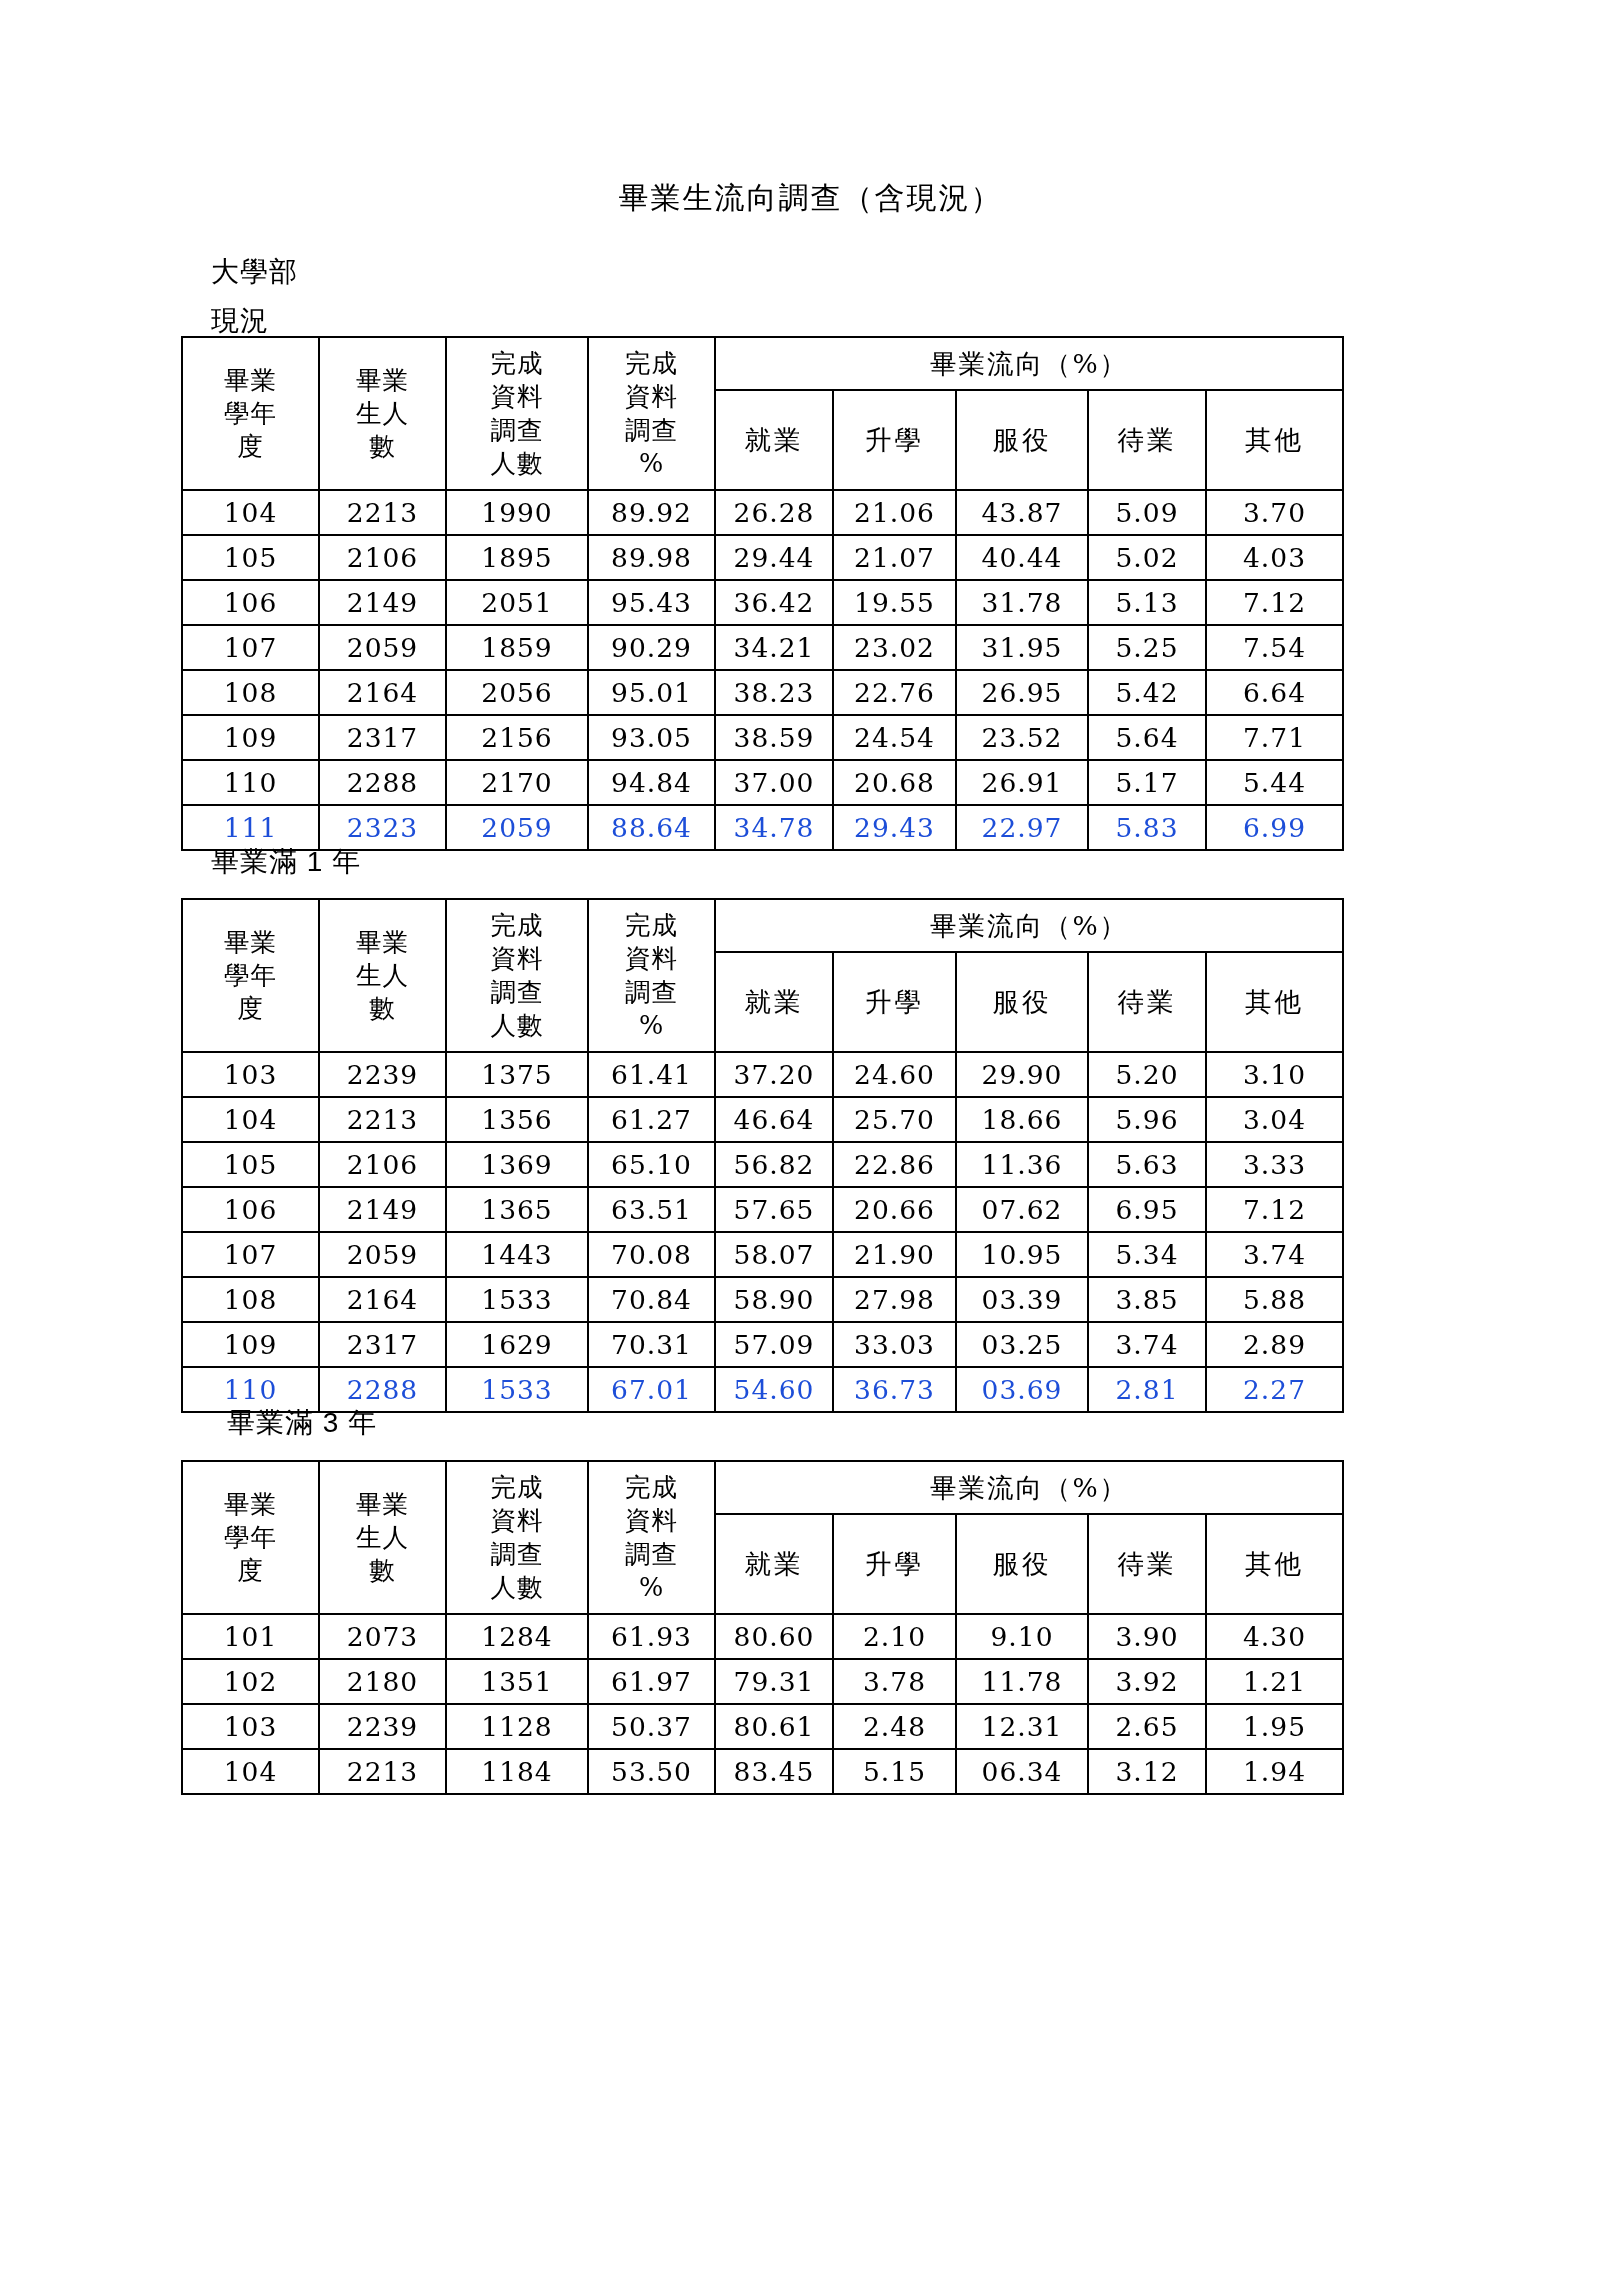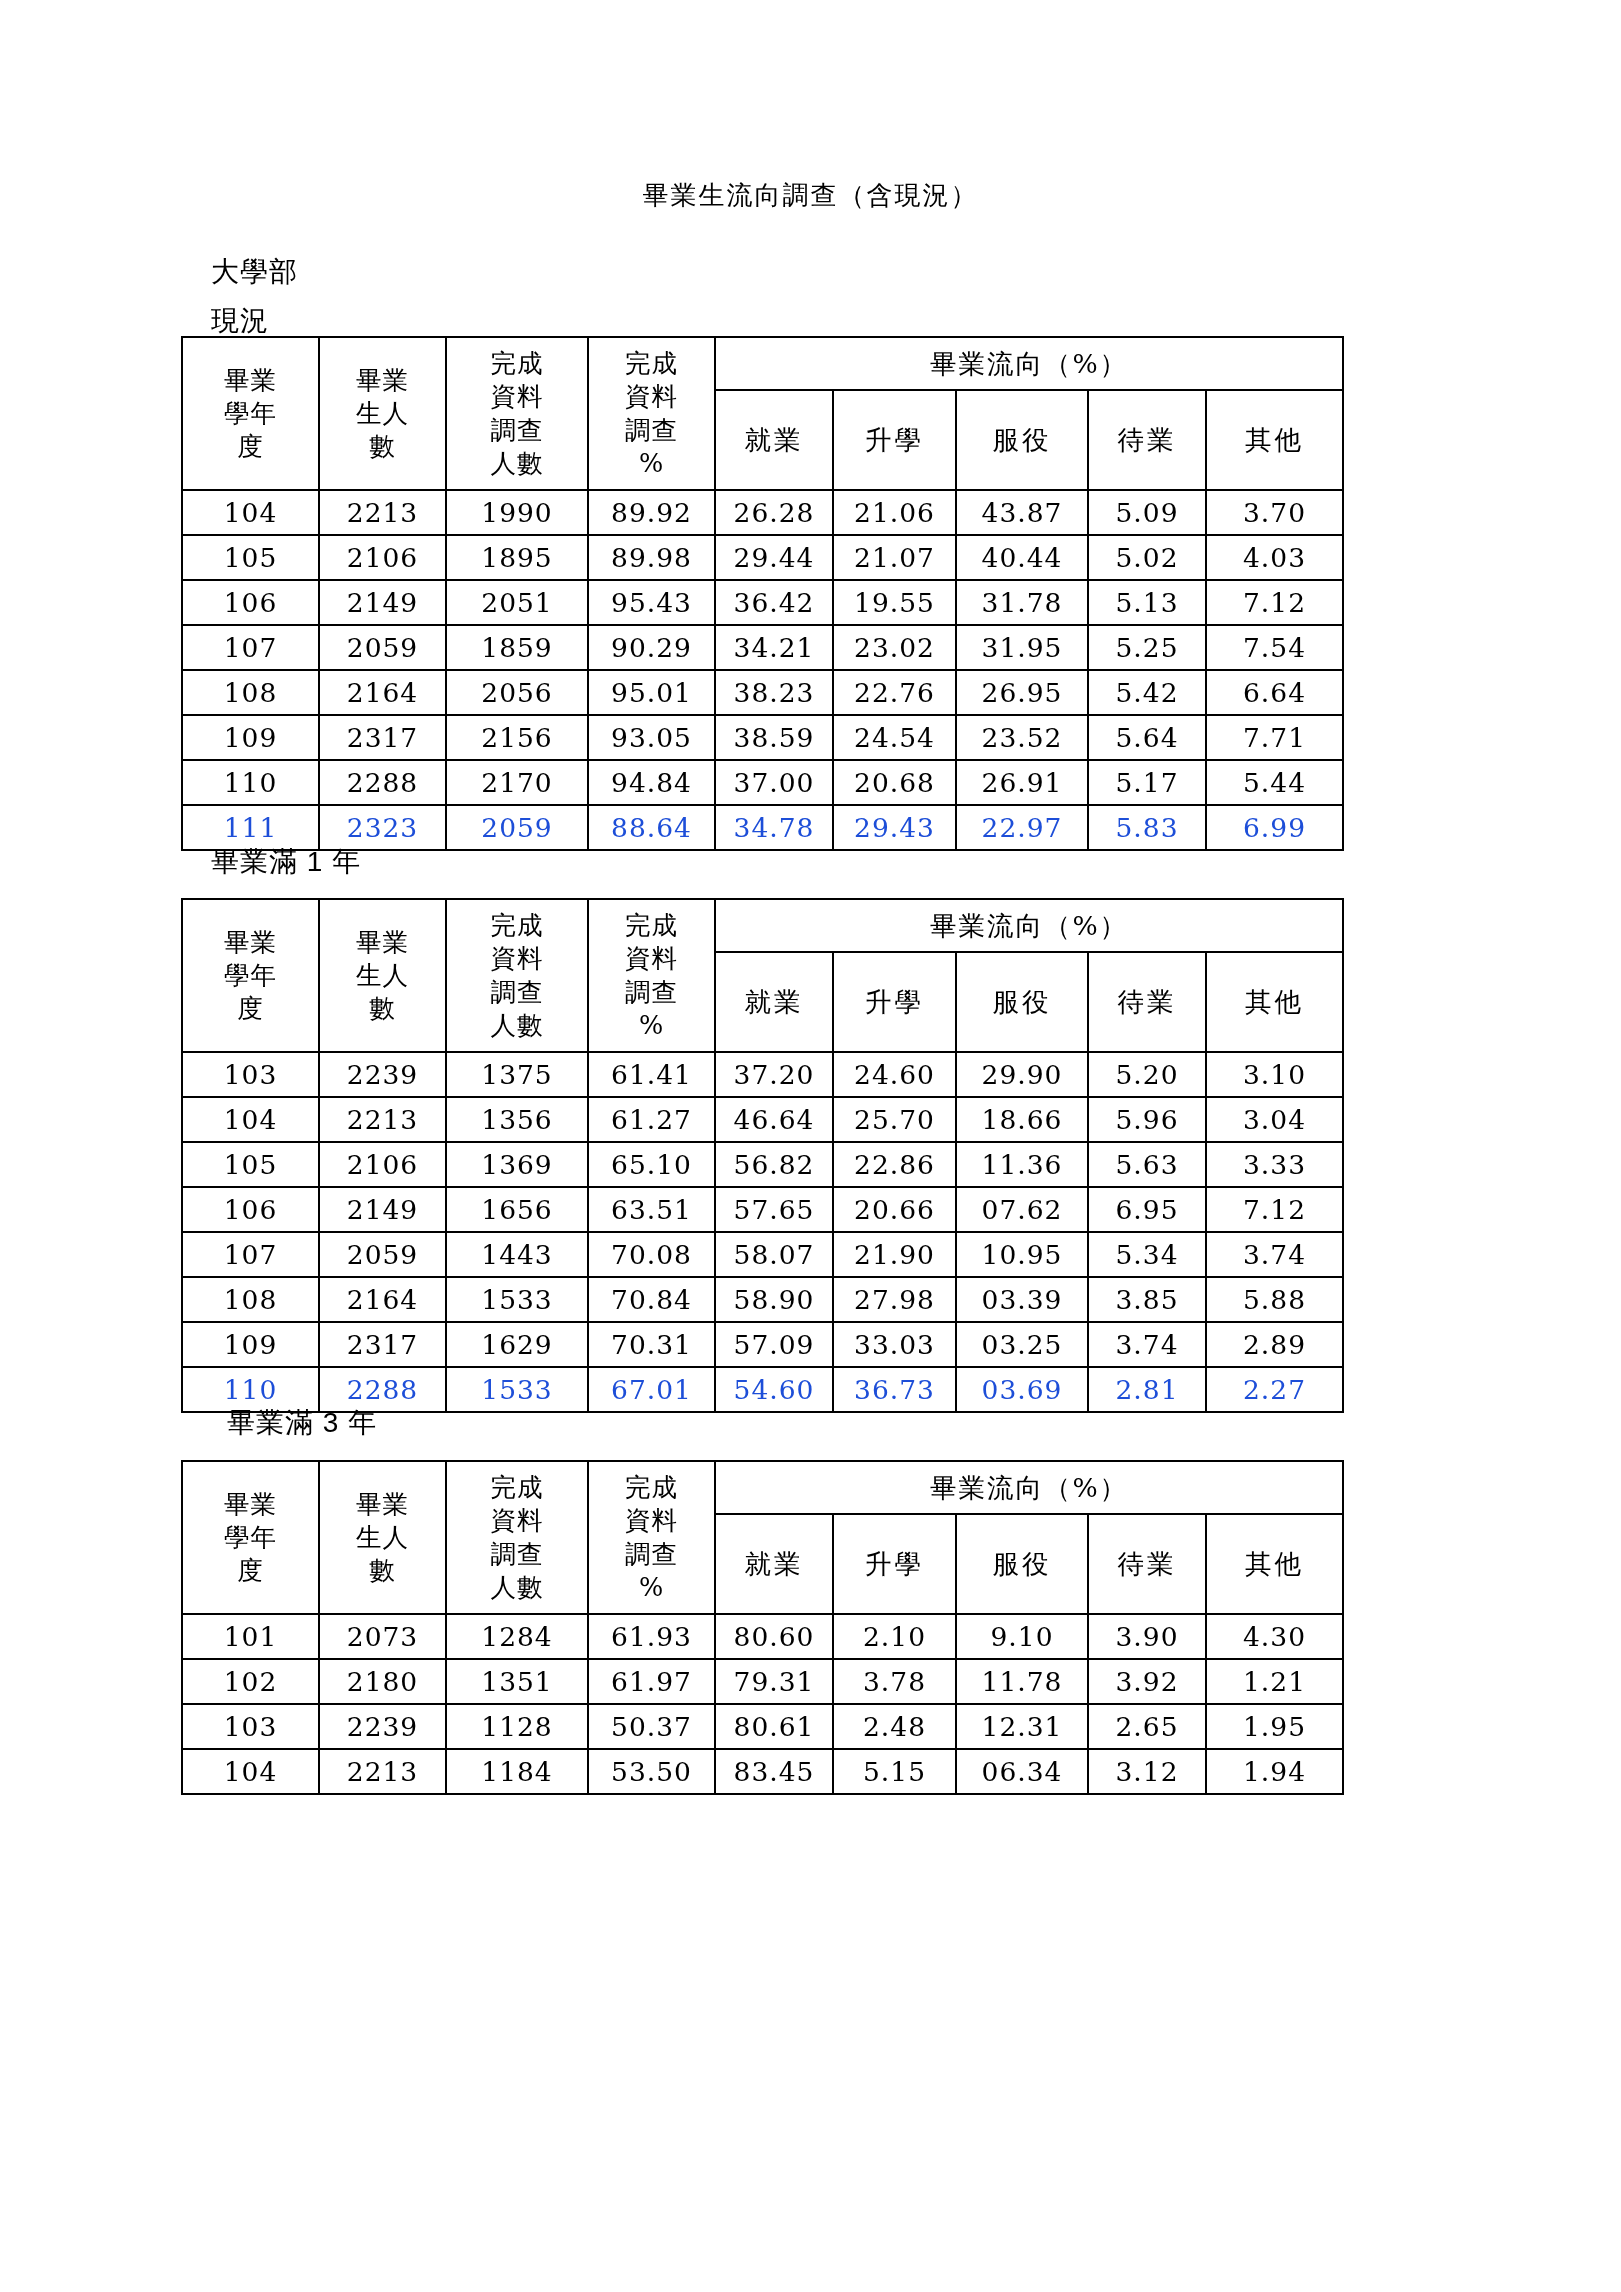--- a/index.html
+++ b/index.html
@@ -23,21 +23,21 @@
     width: 1621px;
     height: 2293px;
   }
 
   .doc-title {
     position: absolute;
     left: 0;
     top: 178px;
     width: 1621px;
     text-align: center;
-    font-size: 26px;
+    font-size: 30px;
     letter-spacing: 2px;
     font-family: "DejaVu Serif", "Liberation Serif", serif;
     white-space: nowrap;
   }
 
   .section-label {
     position: absolute;
     font-size: 28px;
     letter-spacing: 1px;
     white-space: nowrap;
@@ -335,21 +335,21 @@
           <td class="datacell">65.10</td>
           <td class="datacell">56.82</td>
           <td class="datacell">22.86</td>
           <td class="datacell">11.36</td>
           <td class="datacell">5.63</td>
           <td class="datacell">3.33</td>
         </tr>
         <tr>
           <td class="datacell">106</td>
           <td class="datacell">2149</td>
-          <td class="datacell">1656</td>
+          <td class="datacell">1365</td>
           <td class="datacell">63.51</td>
           <td class="datacell">57.65</td>
           <td class="datacell">20.66</td>
           <td class="datacell">07.62</td>
           <td class="datacell">6.95</td>
           <td class="datacell">7.12</td>
         </tr>
         <tr>
           <td class="datacell">107</td>
           <td class="datacell">2059</td>

